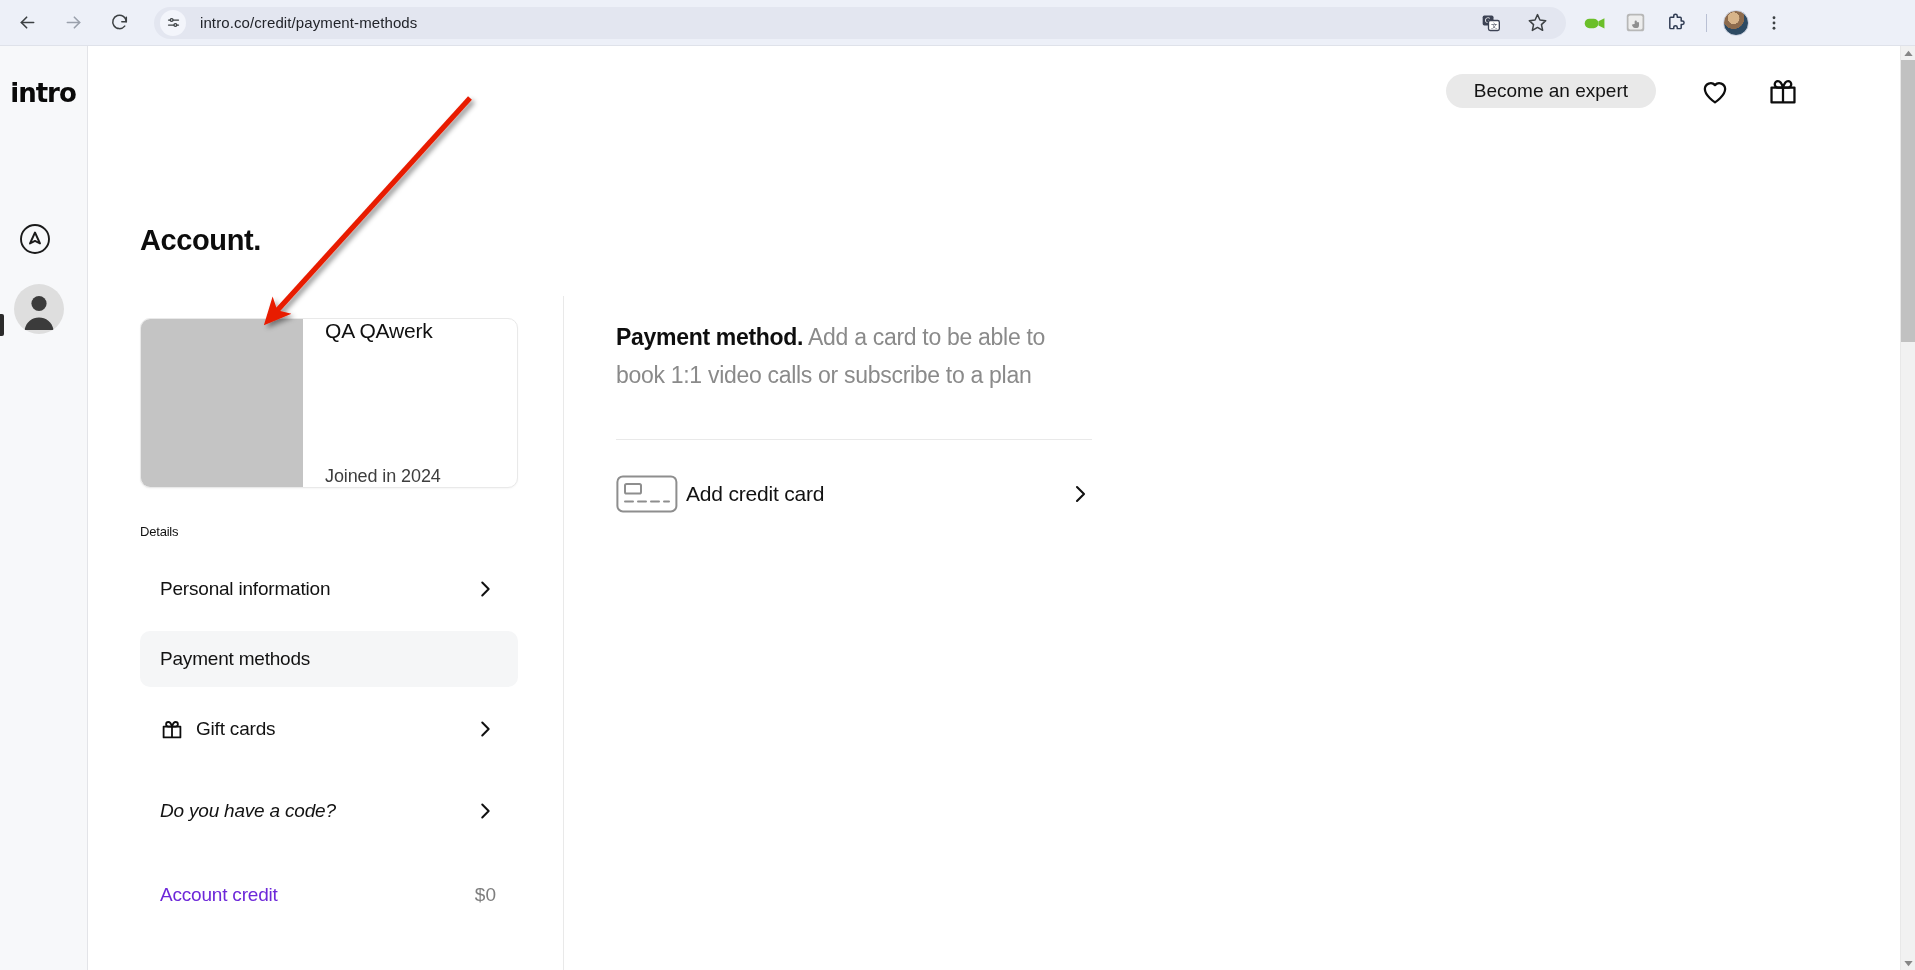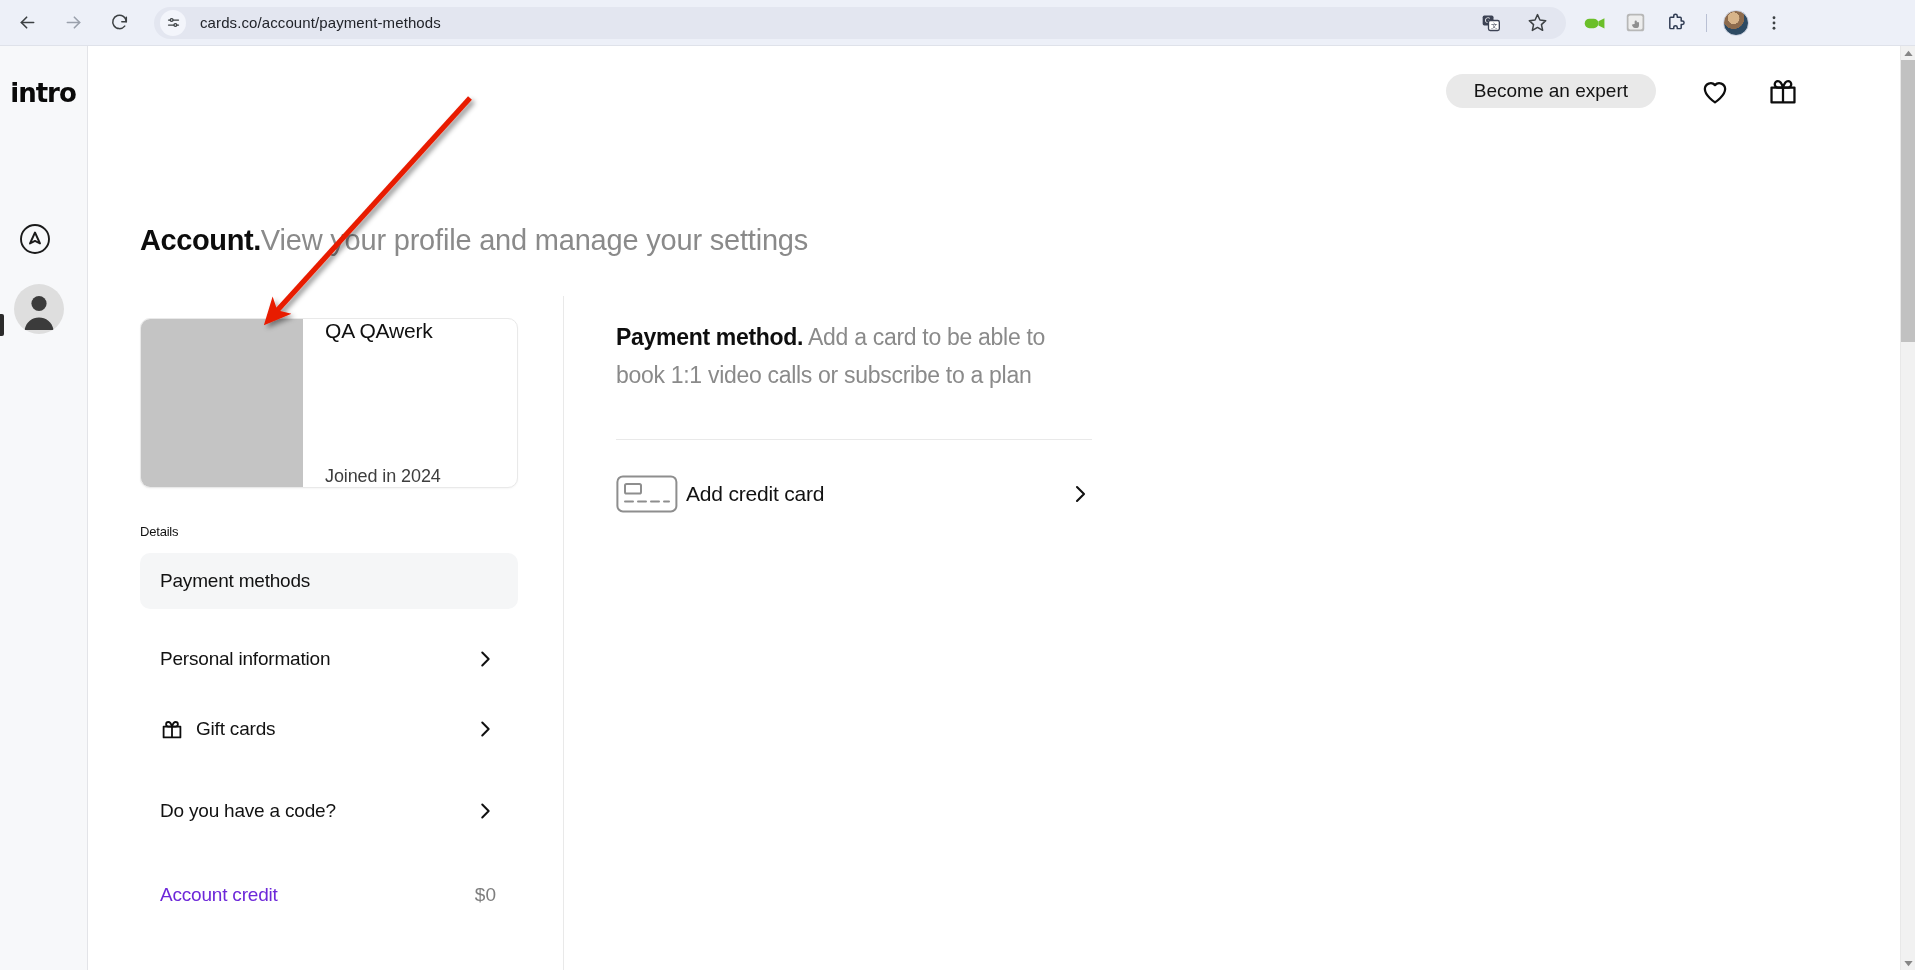--- a/index.html
+++ b/index.html
@@ -173,21 +173,21 @@
   .nav-row.active { background: #f5f6f7; }
   .nav-row .nav-icon { margin-right: 12px; display: flex; align-items: center; }
   .nav-row .nav-label { font-size: 19px; color: #121212; letter-spacing: -0.2px; }
   .nav-row .nav-label.muted { color: #6d28d9; }
   .nav-row .nav-right { margin-left: auto; display: flex; align-items: center; }
   .nav-row .nav-value { font-size: 19px; color: #7e7e7e; }
 
   #nav-personal-information { margin-top: 22px; }
   #nav-payment-methods { margin-top: 14px; }
   #nav-gift-cards { margin-top: 14px; }
-  #nav-have-a-code { margin-top: 26px; }
+  #nav-have-a-code { margin-top: 26px; font-style: italic; }
   #nav-account-credit { margin-top: 28px; }
 
   
   #column-divider {
     position: absolute; top: 250px; left: 563px;
     width: 1px; height: 674px; background: #e9e9e9;
   }
 
   
   #main-panel { position: absolute; top: 272px; left: 616px; width: 480px; }
@@ -261,21 +261,21 @@
 
   <div id="omnibox">
     <div id="site-info-button">
       <svg width="15" height="15" viewBox="0 0 24 24" fill="none" stroke="#3c4043" stroke-width="2" stroke-linecap="round">
         <line x1="4" y1="8" x2="20" y2="8"></line>
           <line x1="4" y1="16" x2="20" y2="16"></line>
         <circle cx="9" cy="8" r="2.3" fill="#edf0f8"></circle>
           <circle cx="15" cy="16" r="2.3" fill="#edf0f8"></circle>
       </svg>
     </div>
-    <div id="url-text" title="intro.co/account/payment-methods">cards.co/account/payment-methods</div>
+    <div id="url-text" title="intro.co/account/payment-methods">intro.co/credit/payment-methods</div>
 
     <div id="omnibox-right">
       <div class="ext-btn">
         <svg width="20" height="20" viewBox="0 0 24 24">
           <rect x="2" y="3" width="13" height="12" rx="2" fill="#3c4254"></rect>
           <text x="4.5" y="12.5" font-size="9" fill="#ffffff" font-family="DejaVu Sans, sans-serif">G</text>
           <rect x="9" y="9" width="13" height="12" rx="2" fill="#ffffff" stroke="#3c4254" stroke-width="1.6"></rect>
           <text x="12" y="18.5" font-size="8" fill="#3c4254" font-family="DejaVu Sans, sans-serif">文</text>
         </svg>
       </div>
@@ -355,46 +355,45 @@
           <line x1="12" y1="9.4" x2="12" y2="20.6"></line>
           <path d="M12 9.4S10.6 4.6 8.2 4.6a2 2 0 0 0 0 4.8z"></path>
           <path d="M12 9.4s1.4-4.8 3.8-4.8a2 2 0 0 1 0 4.8z"></path>
         </svg>
       </div>
     </div>
   </div>
 
   <div id="page-title-row">
     <span id="page-title">Account.</span>
-    <span id="page-subtitle">View your profile and manage your settings</span>
   </div>
 
   <div id="account-column">
 
     <div id="profile-card">
       <div id="profile-card-image"></div>
       <div id="profile-card-body">
         <div id="profile-name">QA QAwerk</div>
         <div id="profile-joined">Joined in 2024</div>
       </div>
     </div>
 
     <div id="details-heading">Details</div>
-
-    <div class="nav-row active" id="nav-payment-methods">
-      <span class="nav-label">Payment methods</span>
-    </div>
 
     <div class="nav-row" id="nav-personal-information">
       <span class="nav-label">Personal information</span>
       <span class="nav-right">
         <svg width="22" height="22" viewBox="0 0 24 24" fill="none" stroke="#111" stroke-width="2.2" stroke-linecap="round" stroke-linejoin="round">
             <polyline points="9 5 16 12 9 19"></polyline>
           </svg>
       </span>
+    </div>
+
+    <div class="nav-row active" id="nav-payment-methods">
+      <span class="nav-label">Payment methods</span>
     </div>
 
     <div class="nav-row" id="nav-gift-cards">
       <span class="nav-icon">
         <svg width="24" height="24" viewBox="0 0 24 24" fill="none" stroke="#0d0d0d" stroke-width="1.8" stroke-linejoin="round">
           <rect x="3.6" y="9.6" width="16.8" height="10.8"></rect>
           <line x1="12" y1="9.6" x2="12" y2="20.4"></line>
           <path d="M12 9.6S10.7 5 8.4 5a2 2 0 0 0 0 4.6z"></path>
           <path d="M12 9.6S13.3 5 15.6 5a2 2 0 0 1 0 4.6z"></path>
         </svg>

